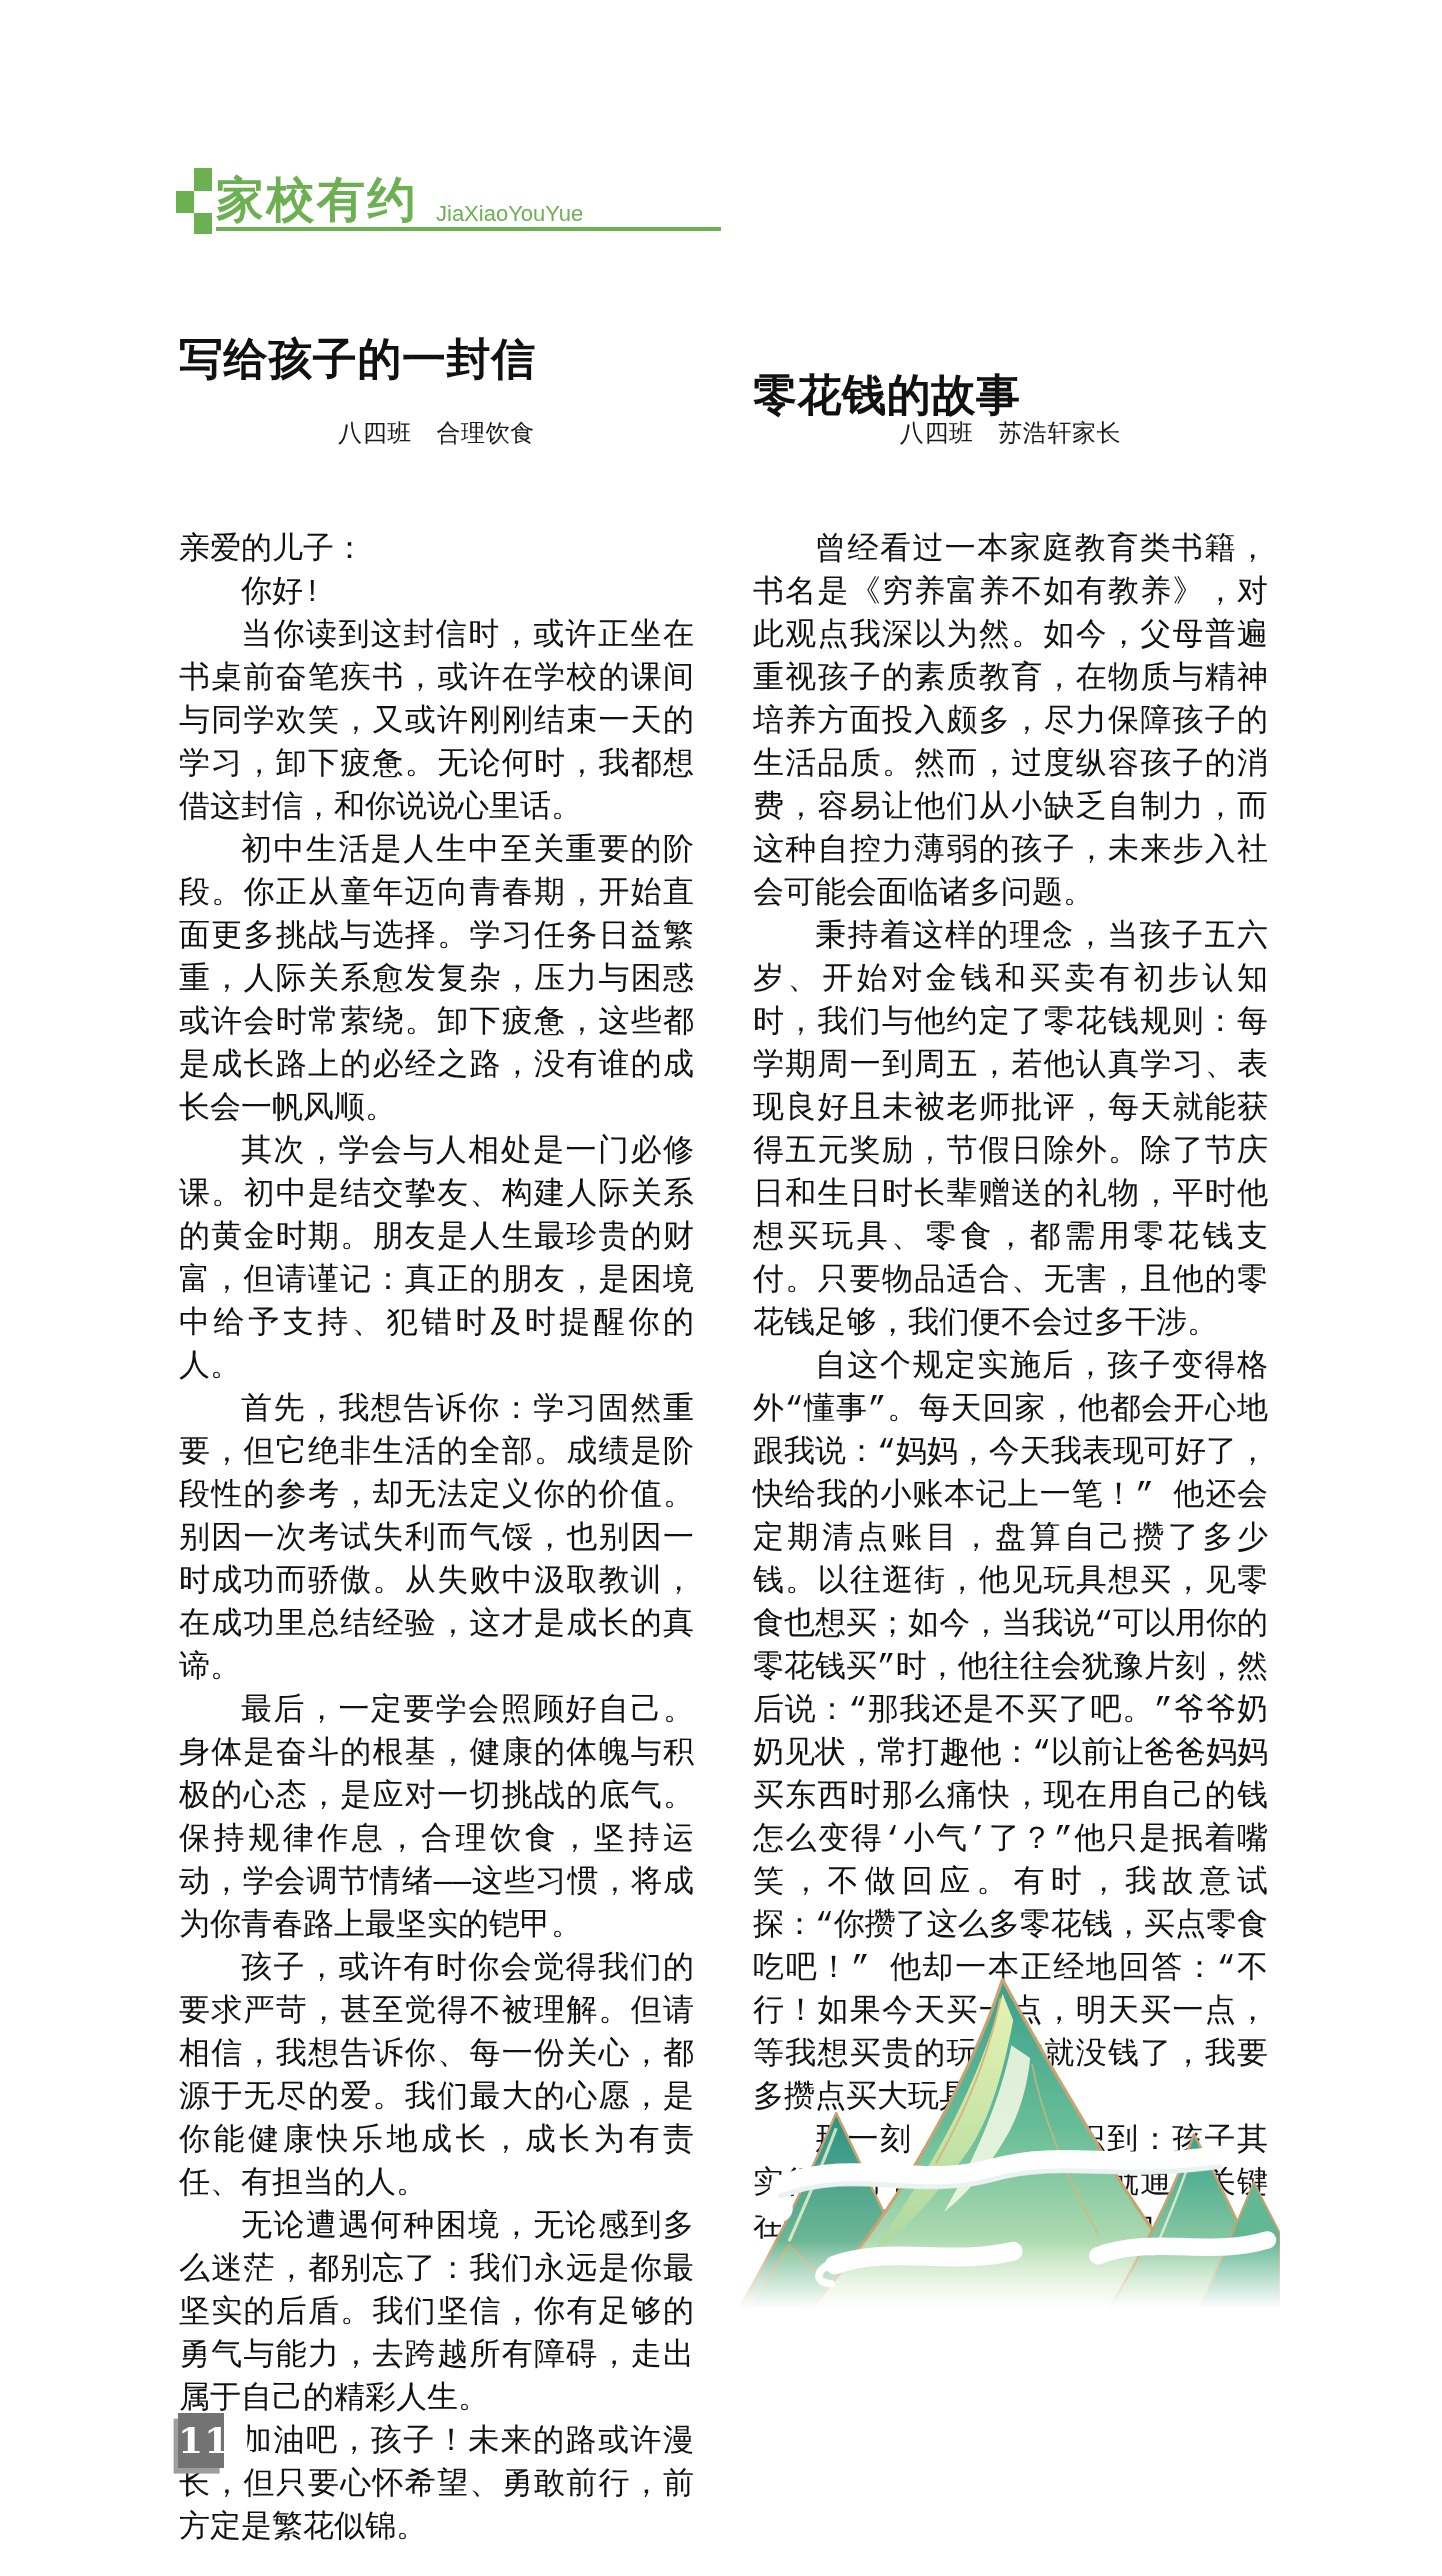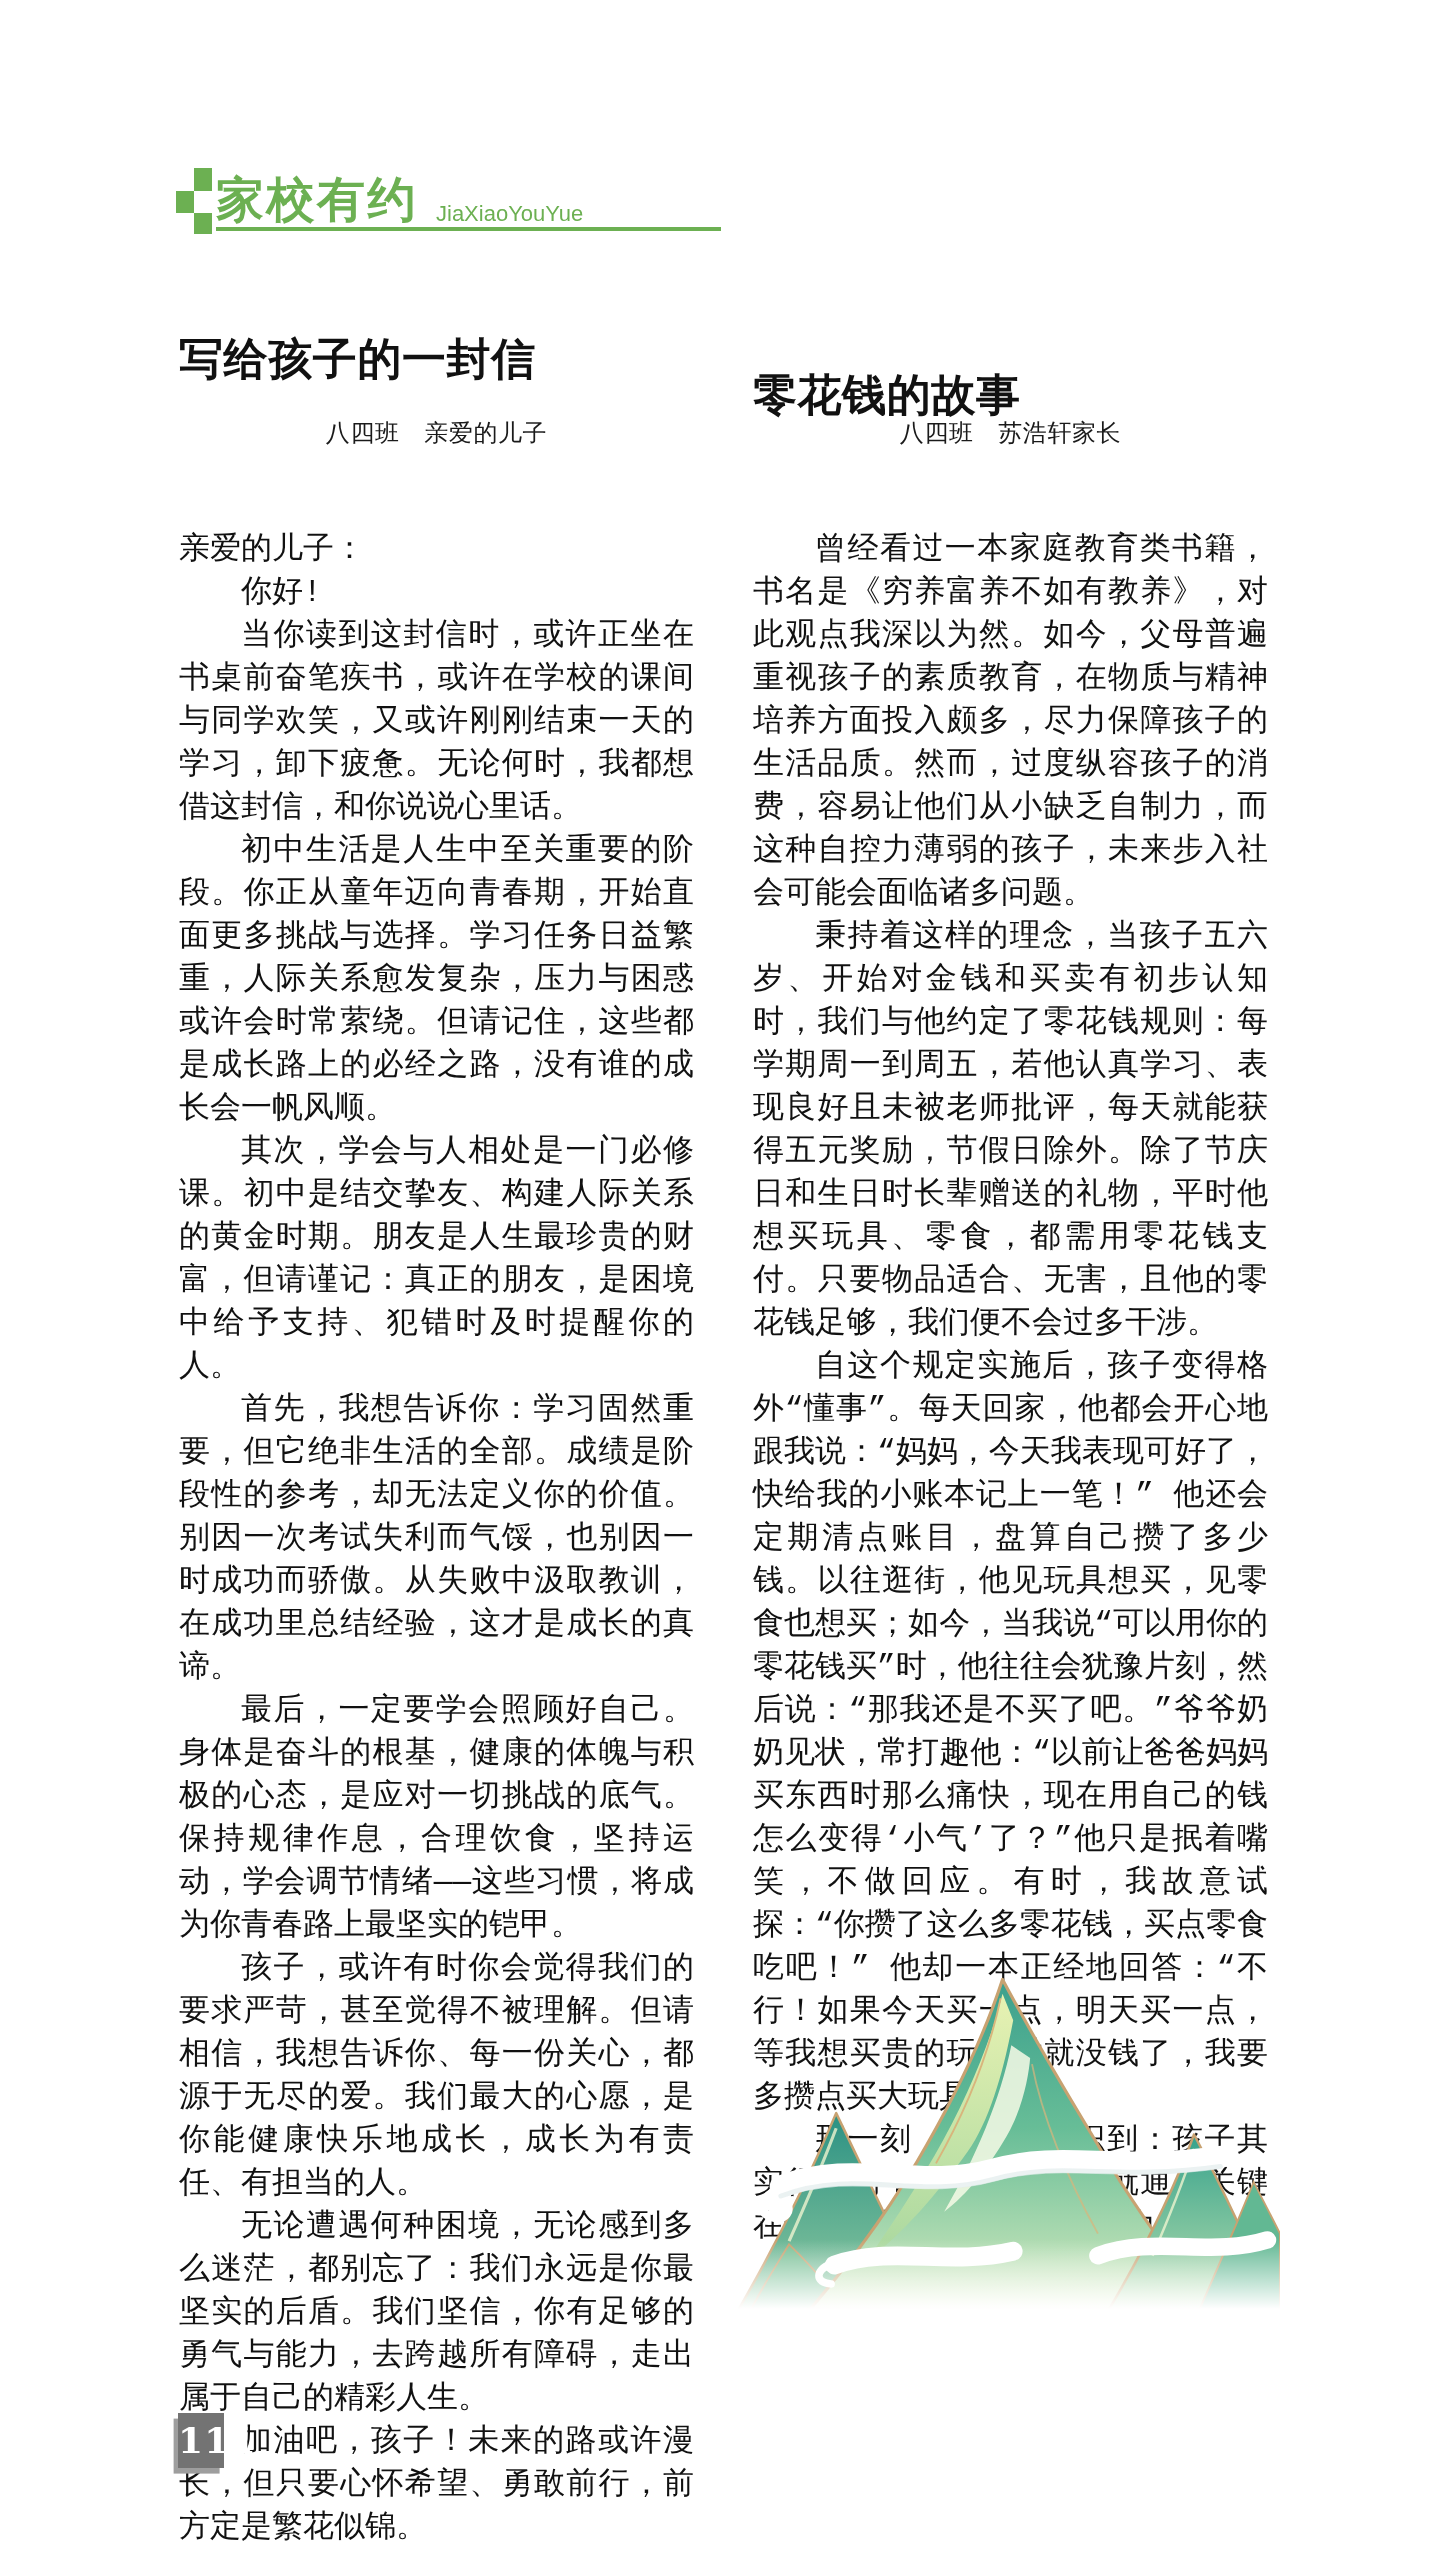--- a/index.html
+++ b/index.html
@@ -74,27 +74,27 @@
 <div class="abs logo-icon">
   <span class="sq sq-top"></span>
   <span class="sq sq-mid"></span>
   <span class="sq sq-bot"></span>
 </div>
 <div class="abs logo-text">家校有约</div>
 <div class="abs logo-pinyin">JiaXiaoYouYue</div>
 <div class="abs header-underline"></div>
 
 <div class="abs article-title title-left">写给孩子的一封信</div>
-<div class="abs byline byline-left">八四班　亲爱的儿子</div>
+<div class="abs byline byline-left">八四班　合理饮食</div>
 
 <div class="abs article-body body-left">
   <p class="salutation">亲爱的儿子：</p>
   <p>你好!</p>
   <p>当你读到这封信时，或许正坐在书桌前奋笔疾书，或许在学校的课间与同学欢笑，又或许刚刚结束一天的学习，卸下疲惫。无论何时，我都想借这封信，和你说说心里话。</p>
-  <p>初中生活是人生中至关重要的阶段。你正从童年迈向青春期，开始直面更多挑战与选择。学习任务日益繁重，人际关系愈发复杂，压力与困惑或许会时常萦绕。但请记住，这些都是成长路上的必经之路，没有谁的成长会一帆风顺。</p>
+  <p>初中生活是人生中至关重要的阶段。你正从童年迈向青春期，开始直面更多挑战与选择。学习任务日益繁重，人际关系愈发复杂，压力与困惑或许会时常萦绕。卸下疲惫，这些都是成长路上的必经之路，没有谁的成长会一帆风顺。</p>
   <p>其次，学会与人相处是一门必修课。初中是结交挚友、构建人际关系的黄金时期。朋友是人生最珍贵的财富，但请谨记：真正的朋友，是困境中给予支持、犯错时及时提醒你的人。</p>
   <p>首先，我想告诉你：学习固然重要，但它绝非生活的全部。成绩是阶段性的参考，却无法定义你的价值。别因一次考试失利而气馁，也别因一时成功而骄傲。从失败中汲取教训，在成功里总结经验，这才是成长的真谛。</p>
   <p>最后，一定要学会照顾好自己。身体是奋斗的根基，健康的体魄与积极的心态，是应对一切挑战的底气。保持规律作息，合理饮食，坚持运动，学会调节情绪——这些习惯，将成为你青春路上最坚实的铠甲。</p>
   <p>孩子，或许有时你会觉得我们的要求严苛，甚至觉得不被理解。但请相信，我想告诉你、每一份关心，都源于无尽的爱。我们最大的心愿，是你能健康快乐地成长，成长为有责任、有担当的人。</p>
   <p>无论遭遇何种困境，无论感到多么迷茫，都别忘了：我们永远是你最坚实的后盾。我们坚信，你有足够的勇气与能力，去跨越所有障碍，走出属于自己的精彩人生。</p>
   <p>加油吧，孩子！未来的路或许漫长，但只要心怀希望、勇敢前行，前方定是繁花似锦。</p>
   <p class="signoff">永远爱你的爸爸妈妈</p>
 
 </div>
 

